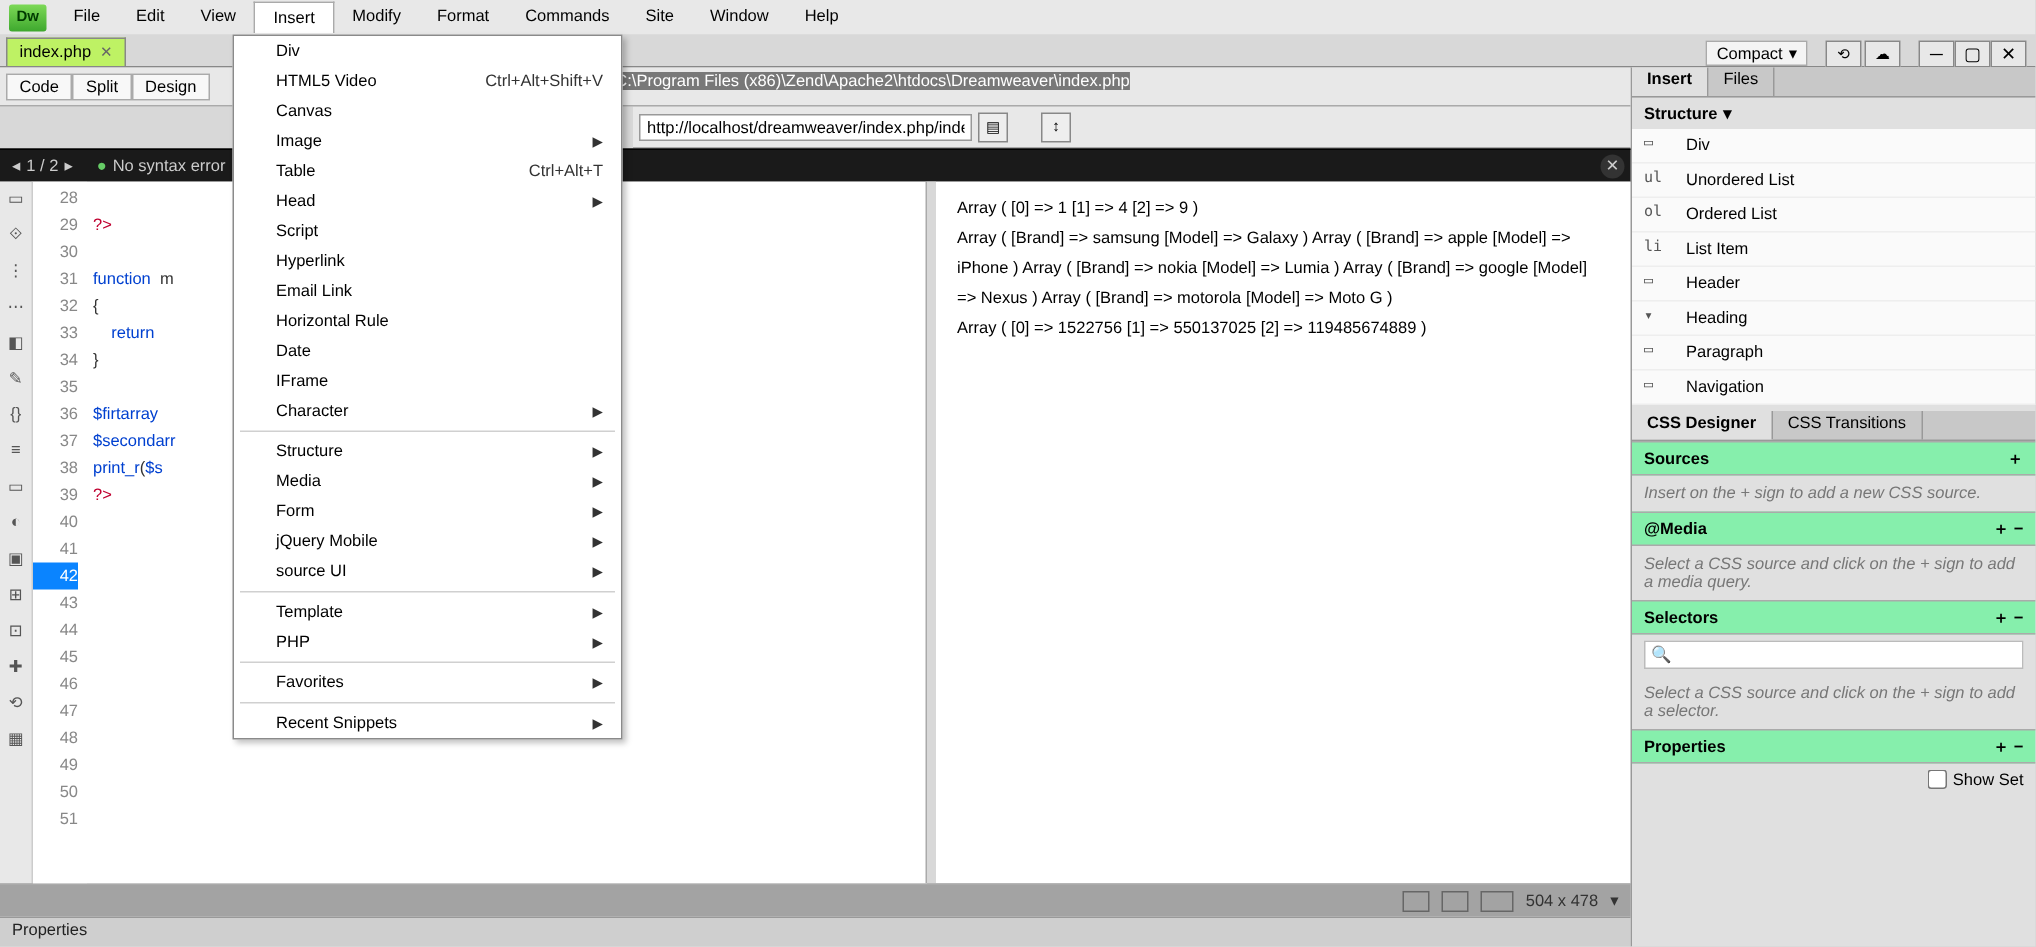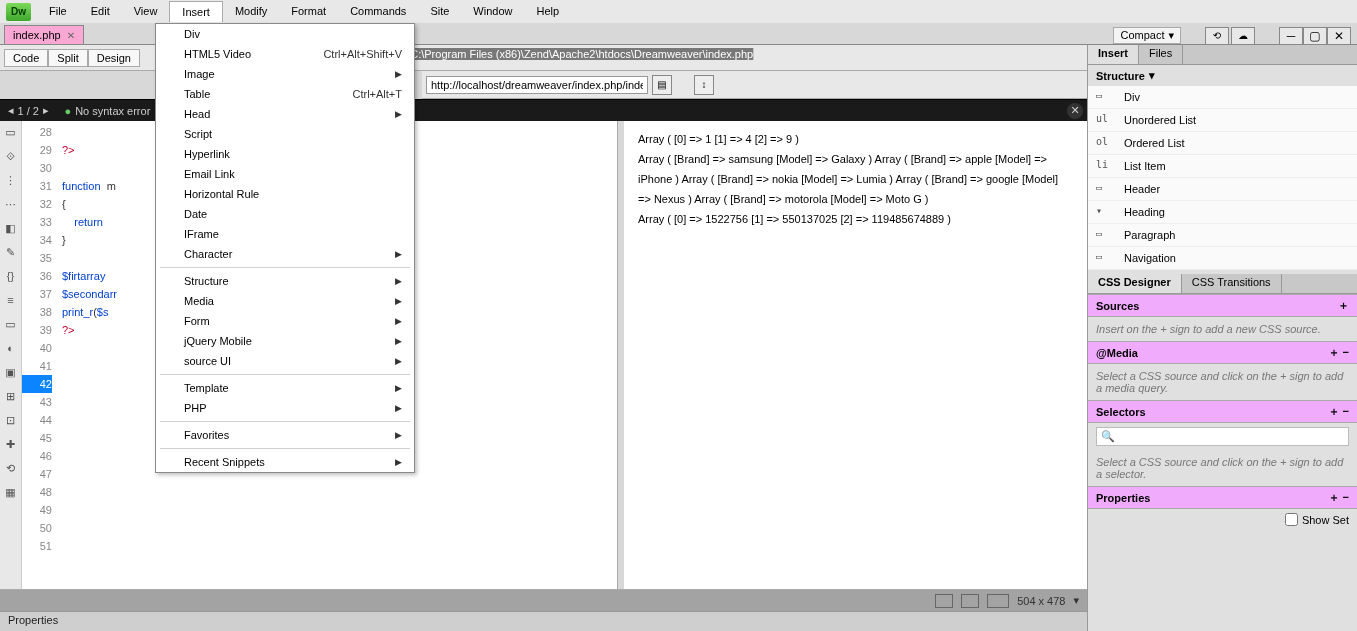--- a/index.html
+++ b/index.html
@@ -3,28 +3,28 @@
 <meta charset="utf-8">
 <style>
 * { margin: 0; padding: 0; box-sizing: border-box; font-family: "Segoe UI", Tahoma, sans-serif; font-size: 11px; }
 body { width: 1357px; height: 631px; background: #d8d8d8; overflow: hidden; }
 
 .titlebar { height: 23px; background: #e8e8e8; display: flex; align-items: center; }
 .titlebar .logo { width: 25px; height: 18px; margin: 0 6px; background: linear-gradient(180deg,#7dd957,#3ea82e); color:#003b00; font-weight:bold; font-size:10px; display:flex; align-items:center; justify-content:center; border-radius:2px; }
 .menubar { display: flex; }
 .menubar .item { padding: 4px 12px; cursor: default; }
 .menubar .item.active { background: #fff; border: 1px solid #aaa; border-bottom: none; }
-.titlebar .right { margin-left: auto; display: flex; align-items: flex-start; gap: 24px; padding-right: 6px; margin-top: 48px; }
+.titlebar .right { margin-left: auto; display: flex; align-items: center; gap: 12px; padding-right: 6px; margin-top: 48px; }
 .titlebar .right .combo { border: 1px solid #aaa; background:#f4f4f4; padding: 1px 6px; display: flex; align-items:center; gap:4px; }
 .window-ctrl { display:flex; gap:0; }
 .window-ctrl div { width:24px; height:18px; border:1px solid #888; background:#e8e8e8; display:flex; align-items:center;justify-content:center; font-size:12px; }
 .iconbtn { width:24px; height:18px; border:1px solid #888; background:#e8e8e8; display:flex; align-items:center;justify-content:center; font-size:10px;}
 
 .tabrow { height: 22px; background: #d8d8d8; display:flex; align-items:flex-end; padding-left:4px; border-bottom:1px solid #888; }
-.tabrow .tab { background:#f9a8d4; padding:3px 8px; border:1px solid #888; border-bottom:none; display:flex; align-items:center; gap:6px; }
+.tabrow .tab { background:#bef264; padding:3px 8px; border:1px solid #888; border-bottom:none; display:flex; align-items:center; gap:6px; }
 .tabrow .close { color:#666; font-size:10px; }
 
 .main { display:flex; height: calc(631px - 23px - 22px); }
 .left-area { flex:1; display:flex; flex-direction:column; position:relative; }
 .toolbar2 { height:26px; background:#e8e8e8; border-bottom:1px solid #aaa; display:flex; align-items:center; padding-left:4px; gap:0; position:relative; }
 .toolbar2 .btn { border:1px solid #aaa; background:#f8f8f8; padding:2px 8px; font-size:11px; }
 .toolbar2 .live { margin-left:4px; padding:2px 10px; }
 .titlecenter { position:absolute; left:50%; transform:translateX(-50%); color:#fff; background:#787878; padding:0; font-size:11px; top:3px; pointer-events:none; }
 
 .statusbar { height:22px; background:#1a1a1a; color:#ccc; display:flex; align-items:center; font-size:11px; border-top:1px solid #000; }
@@ -53,21 +53,21 @@
 .properties-bar { height:20px; background:#cfcfcf; border-top:1px solid #999; padding:2px 8px; font-size:11px; color:#222; }
 
 .right-panels { width:270px; background:#e0e0e0; border-left:1px solid #999; display:flex; flex-direction:column; }
 .panel-tabs { display:flex; background:#c8c8c8; height:20px; border-bottom:1px solid #999; }
 .panel-tabs .ptab { padding:2px 10px; border-right:1px solid #999; font-size:11px; }
 .panel-tabs .ptab.active { background:#e0e0e0; font-weight:bold;}
 .panel-head { padding:4px 8px; font-weight:bold; font-size:11px; display:flex; align-items:center; gap:4px;}
 .insert-list { flex:0 0 auto; }
 .insert-list .row { display:flex; align-items:center; padding:4px 8px; gap:10px; font-size:12px; border-bottom:1px solid #eee; background:#fafafa; }
 .insert-list .ico { width:18px; height:14px; color:#555; font-family:monospace; font-size:10px; }
-.section-head { background:#f0abfc; padding:3px 8px; font-weight:bold; font-size:11px; border-top:1px solid #aaa; border-bottom:1px solid #aaa; display:flex; justify-content:space-between; align-items:center;}
+.section-head { background:#86efac; padding:3px 8px; font-weight:bold; font-size:11px; border-top:1px solid #aaa; border-bottom:1px solid #aaa; display:flex; justify-content:space-between; align-items:center;}
 .hint { color:#777; font-style:italic; font-size:11px; padding:6px 8px; }
 .searchbox { margin:4px 8px; border:1px solid #bbb; background:#fff; padding:2px 4px; color:#aaa; font-size:11px;}
 .show-set { display:flex; align-items:center; justify-content:flex-end; padding:4px 8px; gap:4px; font-size:11px;}
 
 
 .context-menu { position:absolute; left:155px; top:23px; width:260px; background:#fff; border:1px solid #8a8a8a; box-shadow:2px 2px 4px rgba(0,0,0,0.25); z-index:100; }
 .context-menu .mi { display:flex; align-items:center; padding:4px 12px 4px 28px; font-size:12px; position:relative;}
 .context-menu .mi .shortcut { margin-left:auto; color:#333; }
 .context-menu .mi .arrow { margin-left:auto; font-size:9px; color:#333;}
 .context-menu .sep { height:1px; background:#d0d0d0; margin:3px 4px; }
@@ -292,20 +292,23 @@
 
 <div class="context-menu" id="ctxmenu">
     <div class="mi">
       <span>Div</span>
     </div>
     <div class="mi">
       <span>HTML5 Video</span>
       <span class="shortcut">Ctrl+Alt+Shift+V</span>
     </div>
     <div class="mi">
+      <span>Canvas</span>
+    </div>
+    <div class="mi">
       <span>Image</span>
       <span class="arrow">▶</span>
     </div>
     <div class="mi">
       <span>Table</span>
       <span class="shortcut">Ctrl+Alt+T</span>
     </div>
     <div class="mi">
       <span>Head</span>
       <span class="arrow">▶</span>

